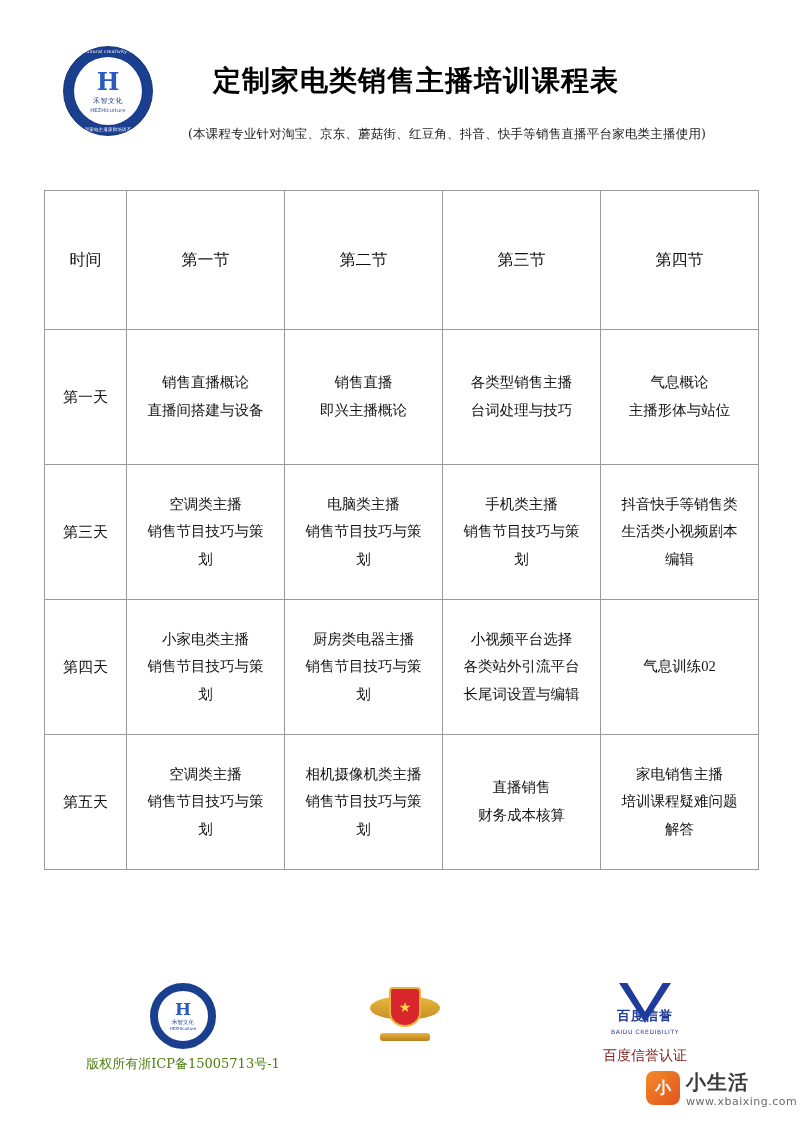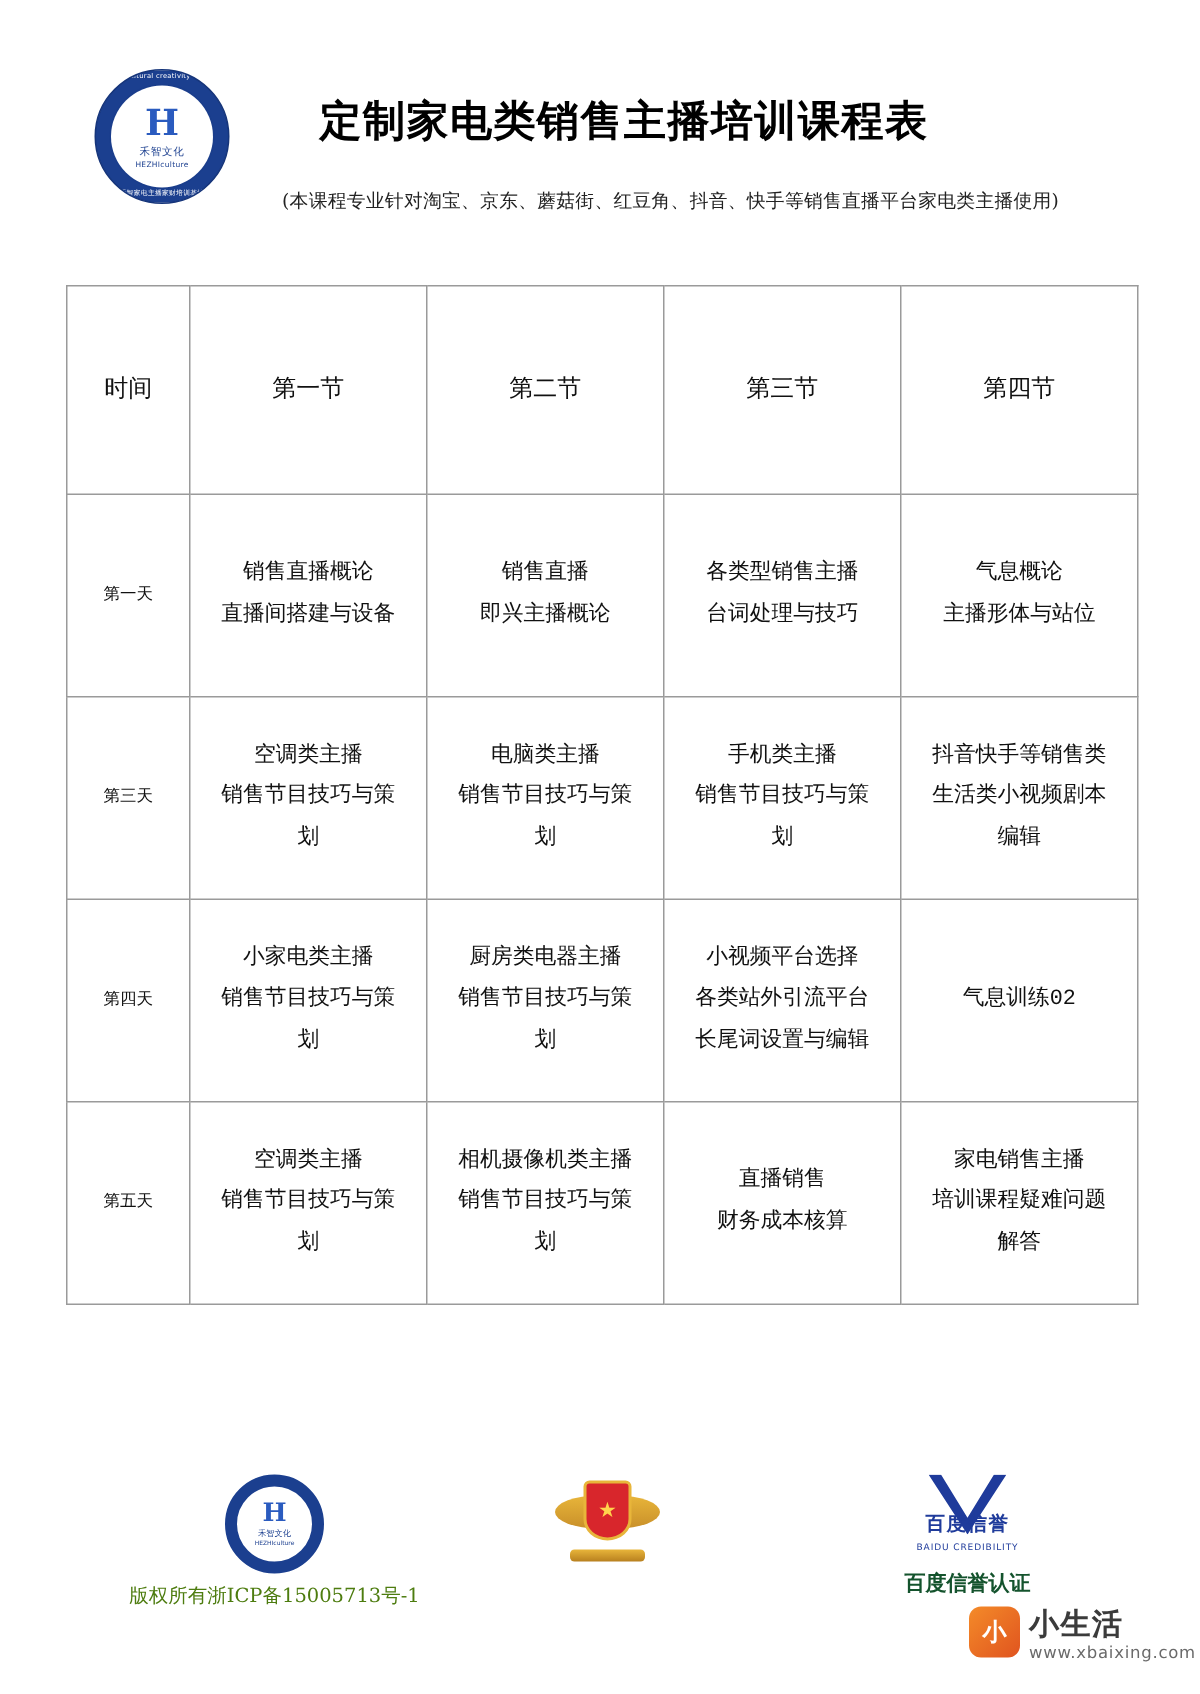--- a/index.html
+++ b/index.html
@@ -118,39 +118,39 @@
     width: 714px;
     border-collapse: collapse;
     table-layout: fixed;
   }
   .sched td {
     border: 1px solid #9a9a9a;
     text-align: center;
     vertical-align: middle;
     font-size: 14.5px;
     color: #111111;
-    font-family: Liberation Mono, monospace;
+    font-family: Liberation Serif, serif;
     padding: 6px 16px;
     line-height: 1.9;
   }
   .sched col.c0 { width: 82px; }
   .sched col.c1 { width: 158px; }
   .sched col.c2 { width: 158px; }
   .sched col.c3 { width: 158px; }
   .sched col.c4 { width: 158px; }
 
   .sched tr.head td {
     height: 126px;
     font-size: 16px;
   }
   .sched tr.body td {
     height: 122px;
   }
   .sched td.daycol {
-    font-size: 11px;
+    font-size: 15px;
   }
   .sched .ln { display: block; }
 
   
   .footer {
     position: absolute;
     left: 0;
     right: 0;
     top: 975px;
     height: 154px;
@@ -272,21 +272,21 @@
     font-weight: bold;
     letter-spacing: 1px;
   }
   .baidu-badge .b2 {
     position: absolute;
     left: 0; right: 0; bottom: 6px;
     font-size: 6px;
     color: #1f3b9b;
     letter-spacing: .6px;
   }
-  .f3 .fcaption { font-weight: bold; color: #14532d; font-size: 14px; }
+  .f3 .fcaption { font-weight: normal; color: #7f1d1d; font-size: 14px; }
 
   
   .watermark {
     position: absolute;
     right: 14px;
     bottom: 10px;
     width: 140px;
     height: 50px;
   }
   .wm-logo {

